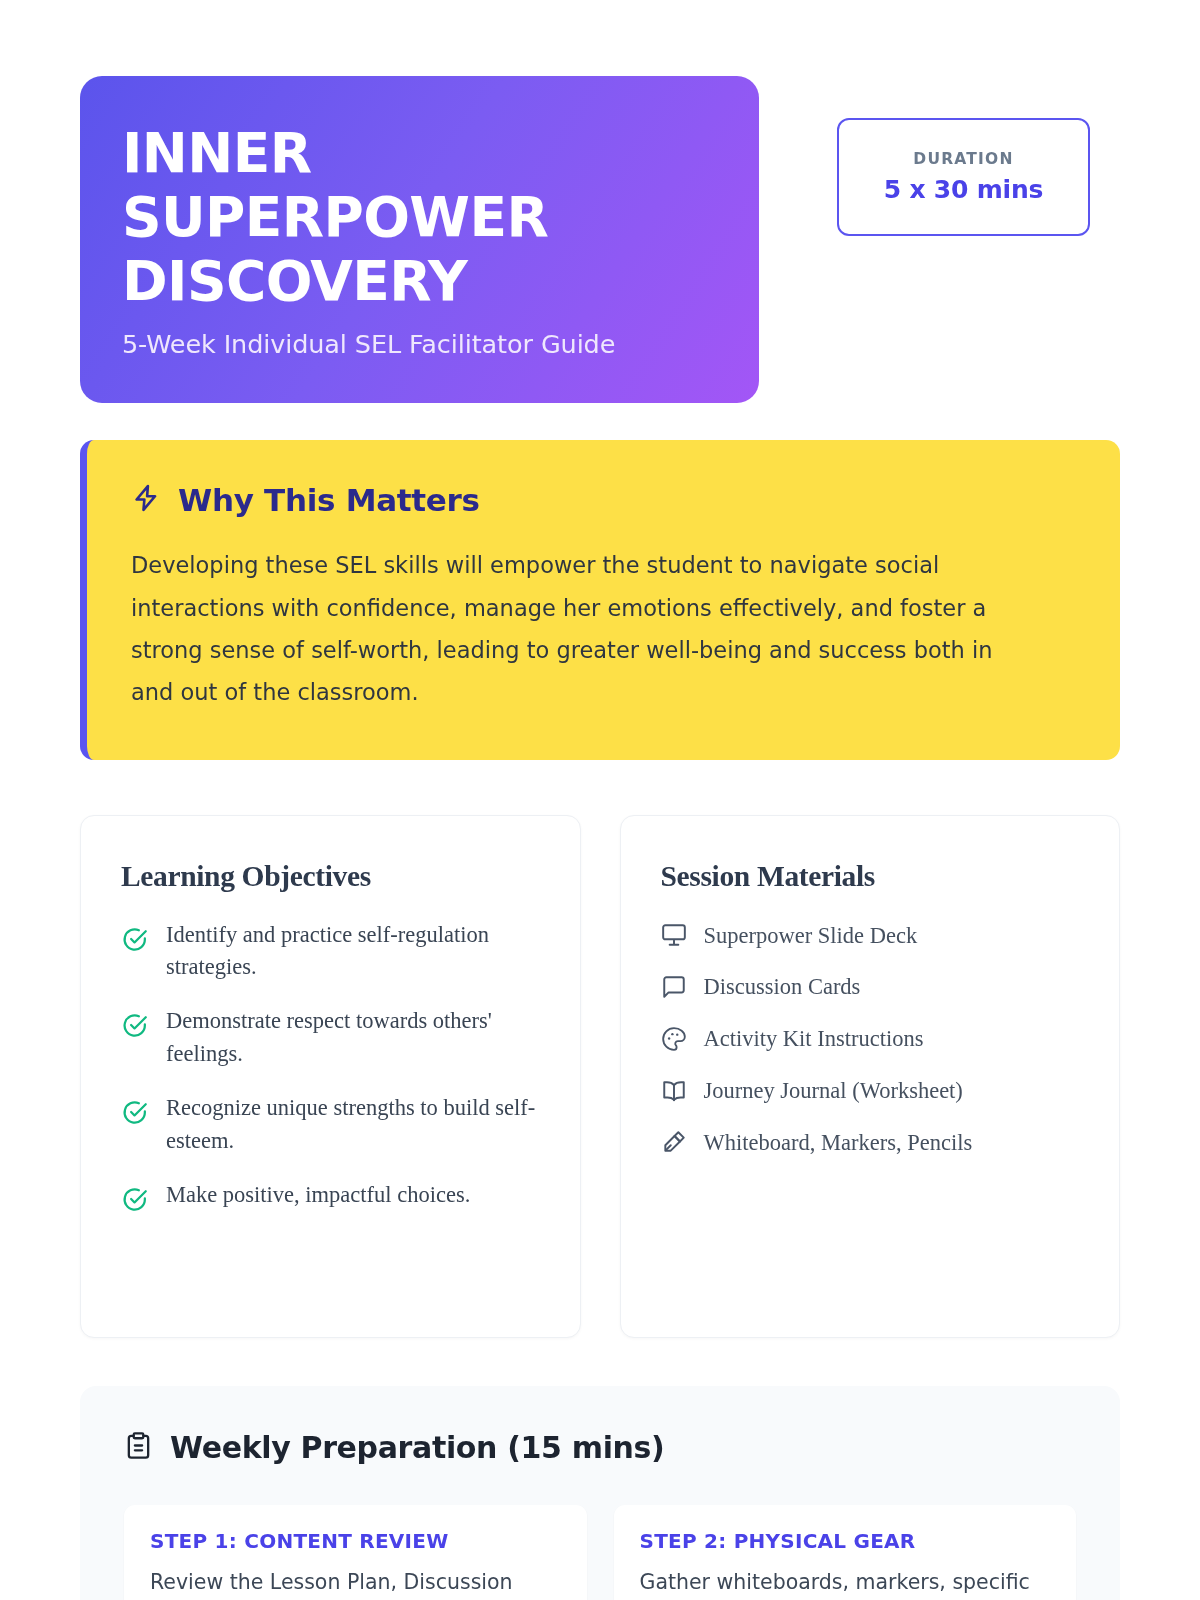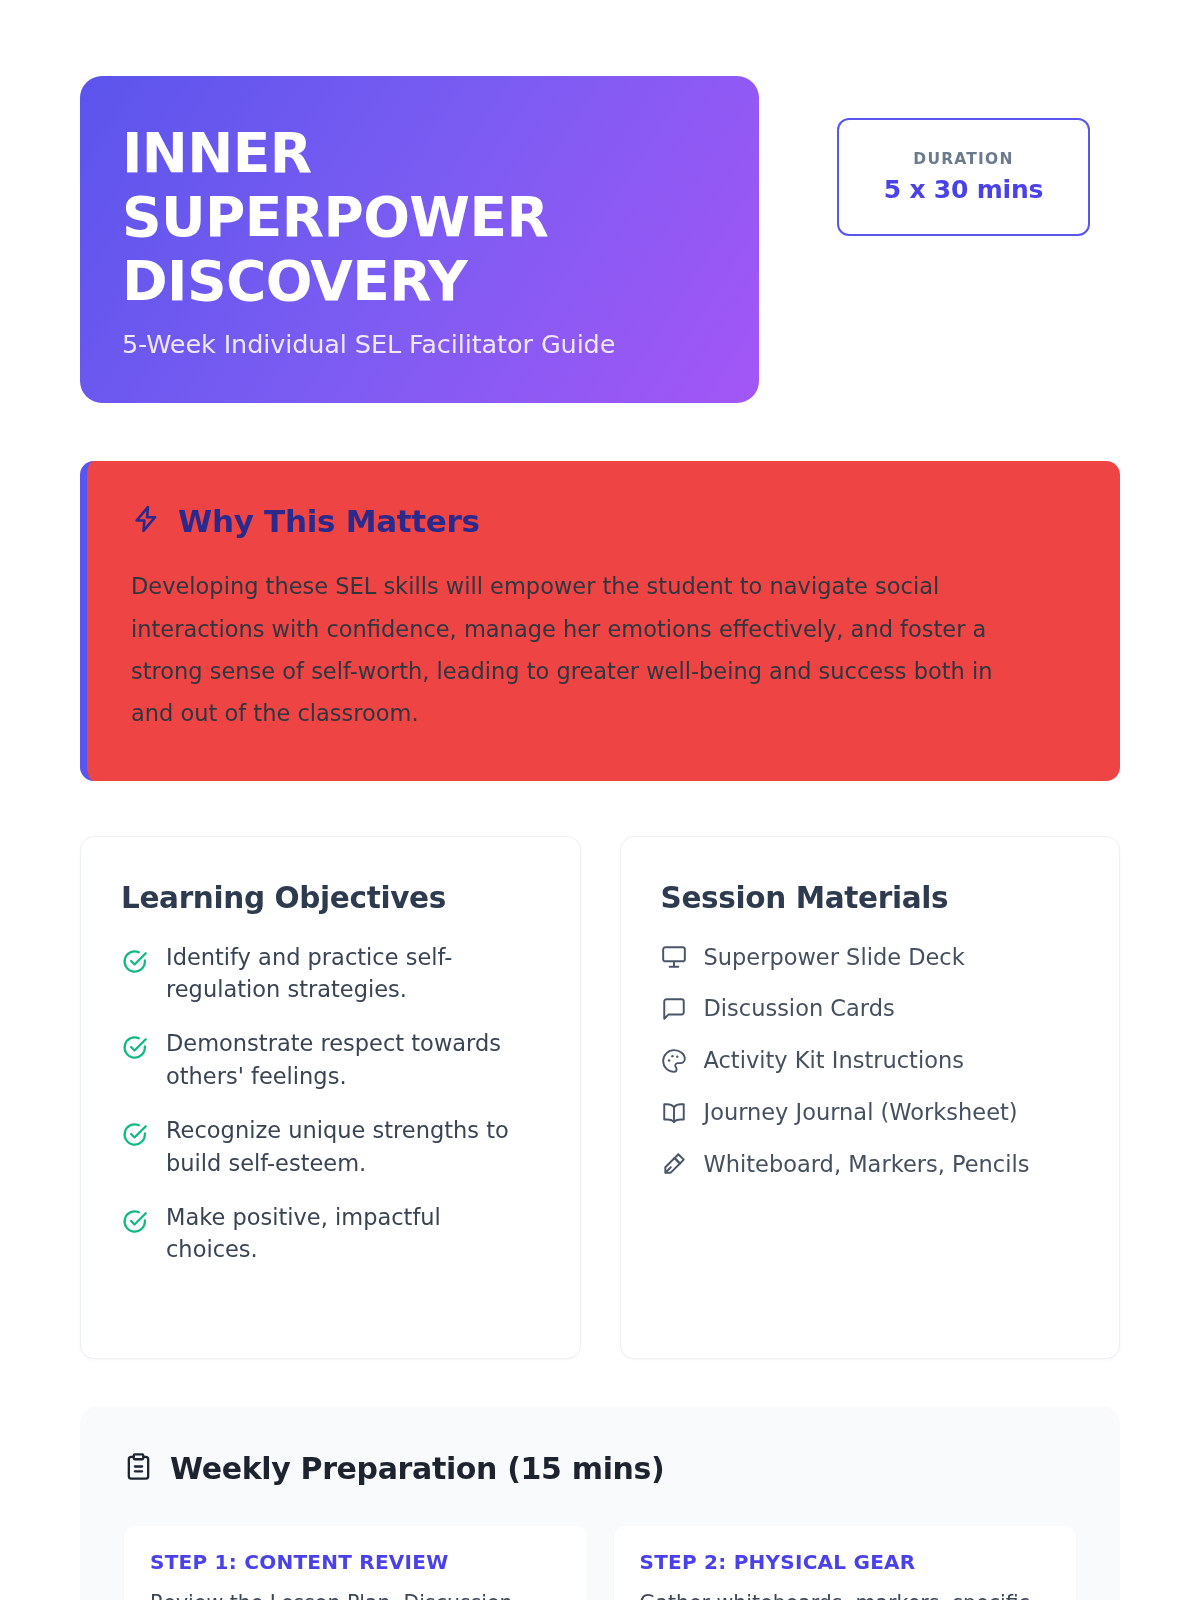--- a/index.html
+++ b/index.html
@@ -85,22 +85,22 @@
   .meta-value {
     margin-top: 7px;
     font-size: 25px;
     font-weight: 700;
     color: #4A42E8;
     letter-spacing: -0.2px;
   }
 
   
   .callout {
-    margin-top: 58px;
-    background: #ef4444;
+    margin-top: 37px;
+    background: #fde047;
     border-left: 7px solid #5B55F0;
     border-radius: 14px;
     padding: 42px 46px 46px 44px;
     min-height: 305px;
   }
 
   .callout-head {
     display: flex;
     align-items: center;
     gap: 17px;
@@ -119,20 +119,21 @@
     line-height: 1.88;
     color: #2F3640;
     max-width: 910px;
   }
 
   
   .card-grid {
     margin-top: 55px;
     display: flex;
     gap: 39px;
+    font-family: Liberation Serif, serif;
   }
 
   .card {
     flex: 1 1 0;
     background: #ffffff;
     border: 1.5px solid #EDF0F4;
     border-radius: 14px;
     padding: 44px 40px 40px;
     min-height: 523px;
     box-shadow: 0 1px 3px rgba(16,24,40,0.035);

